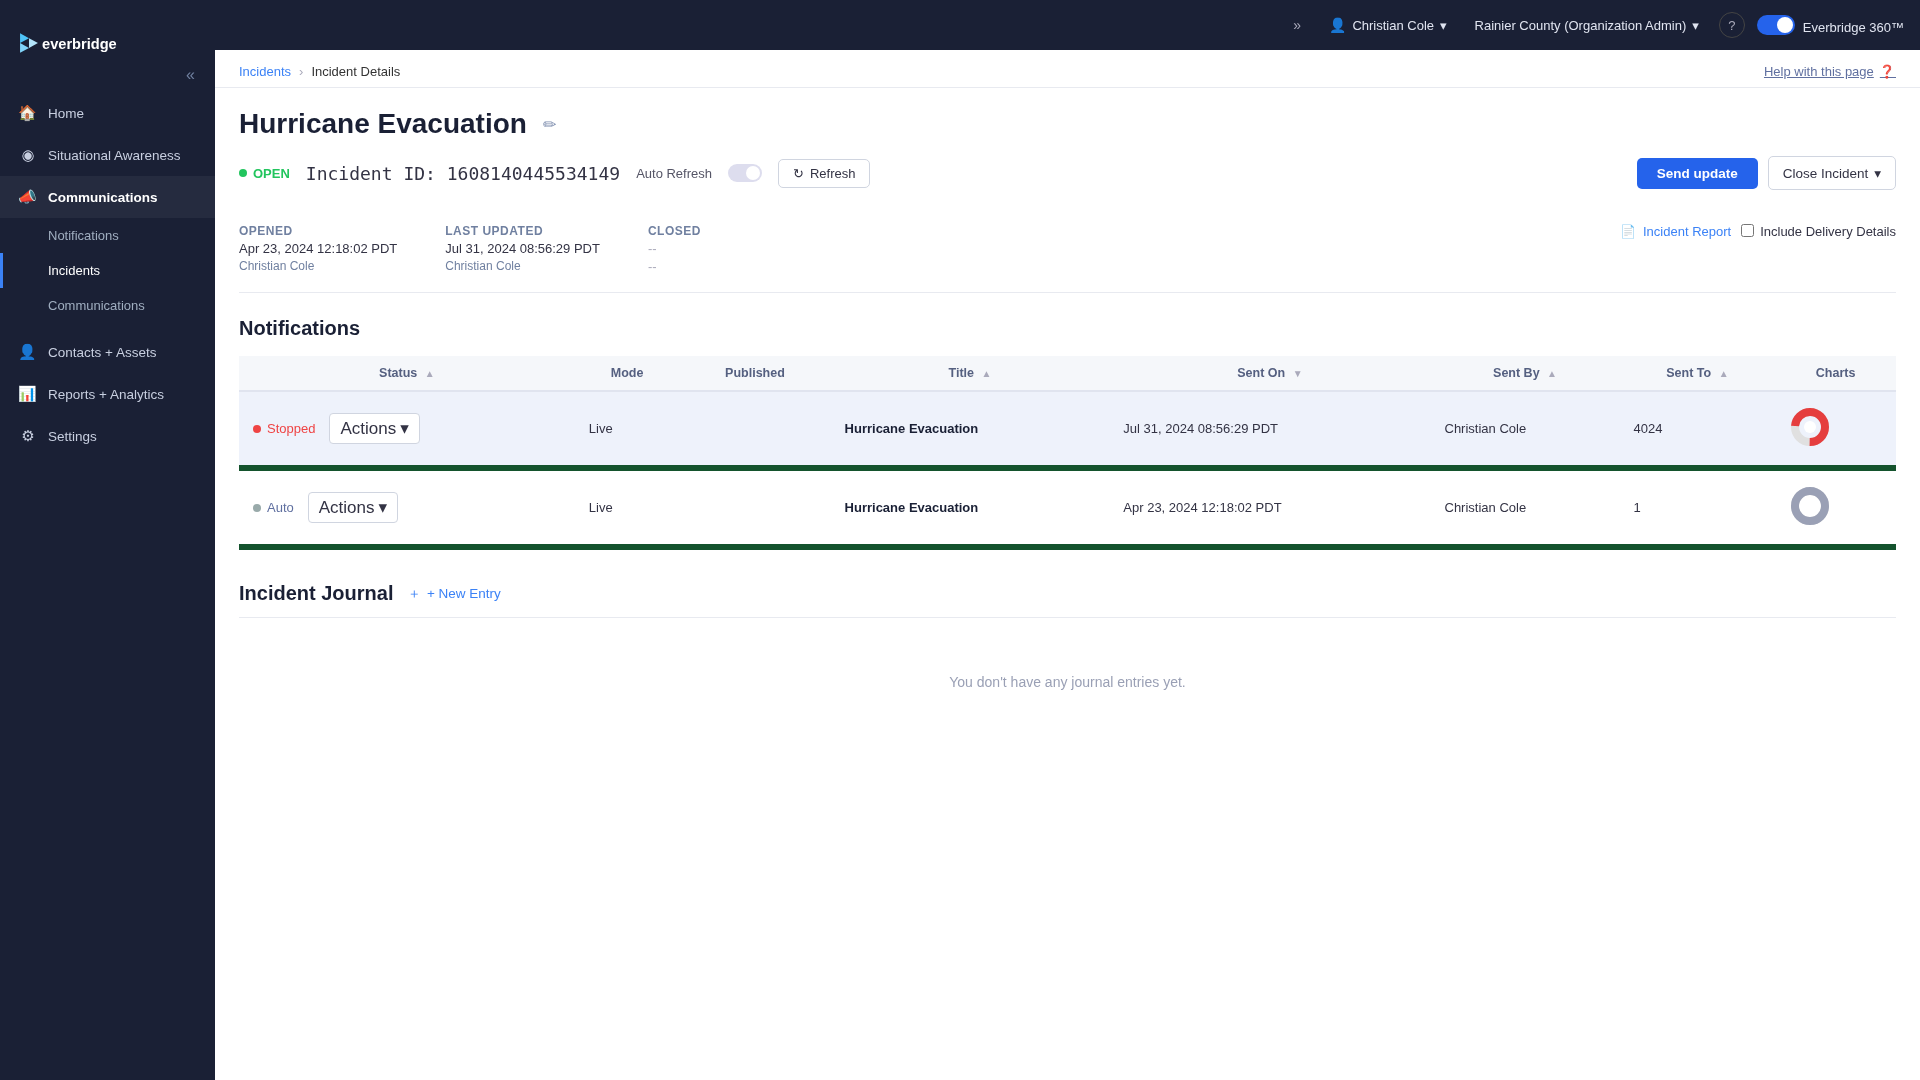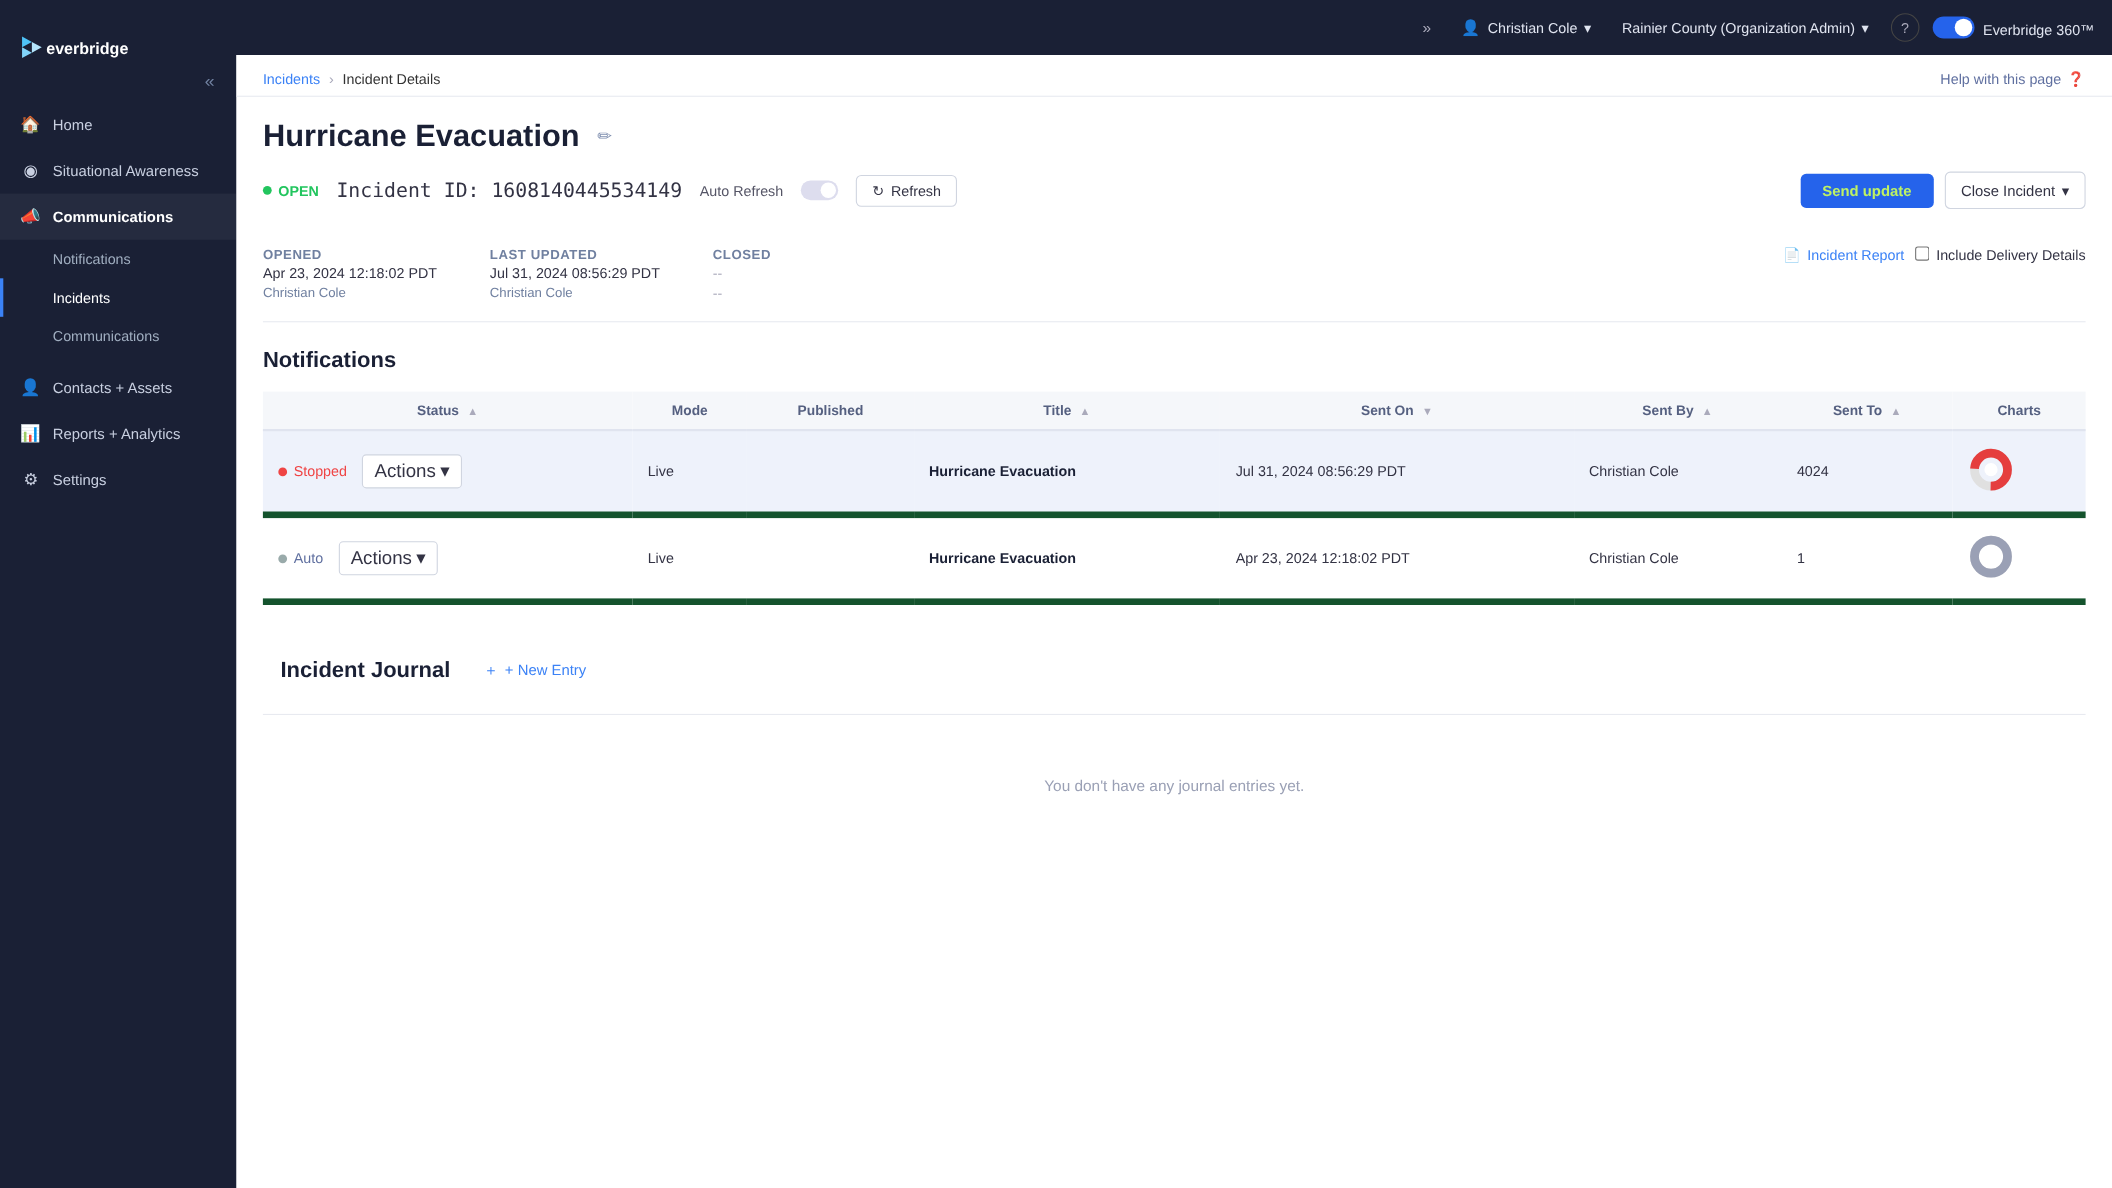--- a/index.html
+++ b/index.html
@@ -188,20 +188,21 @@
     .breadcrumb a { color: #3b82f6; text-decoration: none; }
     .breadcrumb-sep { color: #aab; }
     .breadcrumb-current { color: #333; font-weight: 500; }
     .help-link {
       display: flex;
       align-items: flex-end;
       gap: 6px;
       color: #6070a0;
       font-size: 13px;
       cursor: pointer;
+      text-decoration: underline;
     }
 
     
     .page-content {
       padding: 20px 24px;
     }
 
     
     .incident-header {
       display: flex;
@@ -286,21 +287,21 @@
       color: #334;
     }
     .header-actions {
       margin-left: auto;
       display: flex;
       align-items: center;
       gap: 10px;
     }
     .send-update-btn {
       background: #2563eb;
-      color: #bef264;
+      color: #ffffff;
       border: none;
       border-radius: 5px;
       padding: 8px 20px;
       font-size: 13.5px;
       font-weight: 600;
       cursor: pointer;
     }
     .close-incident-btn {
       display: flex;
       align-items: center;
@@ -741,21 +742,21 @@
                   <circle cx="21" cy="21" r="6" fill="white"></circle>
                 </svg>
               </td>
             </tr>
           </tbody>
         </table>
       </div>
 
       <div>
         <div class="journal-header">
-          <h2 class="section-title" style="margin:16px;">Incident Journal</h2>
+          <h2 class="section-title" style="margin:0;">Incident Journal</h2>
           <button class="new-entry-btn">
             <span>＋</span>
             <span>+ New Entry</span>
           </button>
         </div>
         <hr class="journal-divider">
         <div class="journal-empty">You don't have any journal entries yet.</div>
       </div>
 
     </div>

